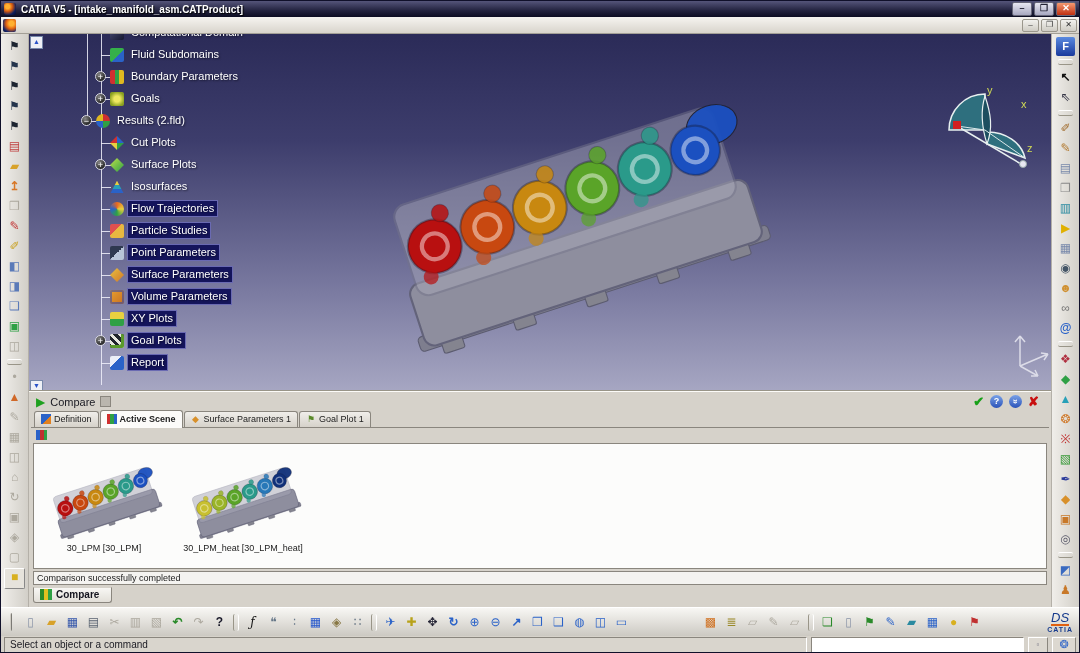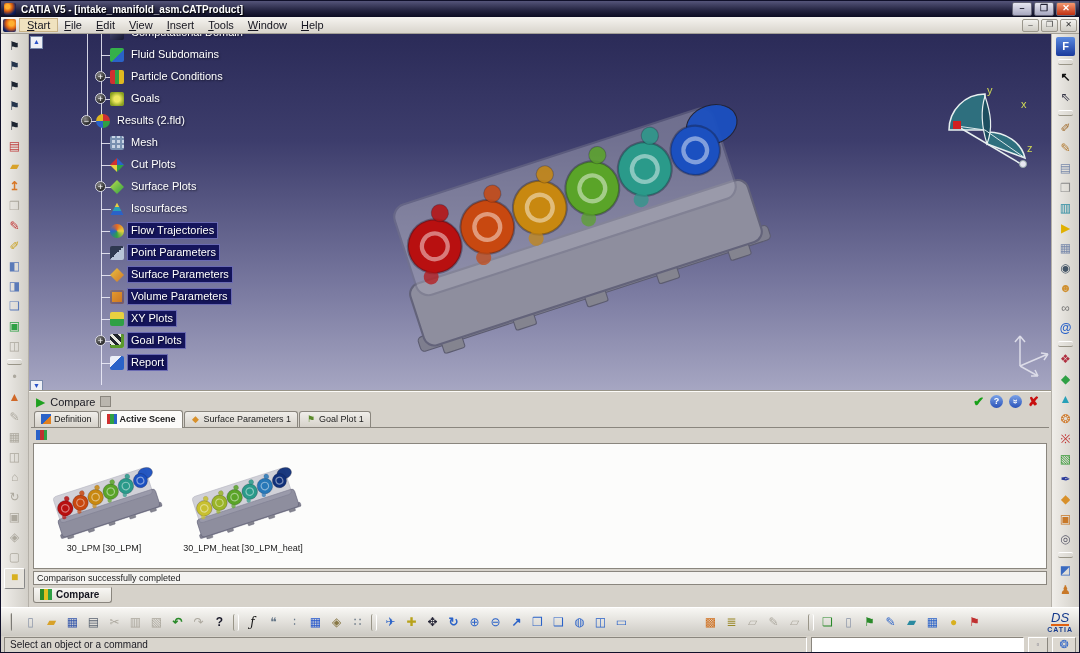--- a/index.html
+++ b/index.html
@@ -214,31 +214,20 @@
     <span class="tb-title">CATIA V5 - [intake_manifold_asm.CATProduct]</span>
     <span class="win-controls">
       <span class="win-btn">–</span>
       <span class="win-btn">❐</span>
       <span class="win-btn close">✕</span>
     </span>
   </div>
 
   <div class="menubar">
     <span class="menu-logo"></span>
-    <span style="display:flex">
-
-    <span class="menu-item selected">Start</span>
-        <span class="menu-item">File</span>
-        <span class="menu-item">Edit</span>
-        <span class="menu-item">View</span>
-        <span class="menu-item">Insert</span>
-        <span class="menu-item">Tools</span>
-        <span class="menu-item">Window</span>
-        <span class="menu-item">Help</span>
-      </span>
     <span class="mdi-controls">
       <span class="mdi-btn">–</span>
       <span class="mdi-btn">❐</span>
       <span class="mdi-btn">✕</span>
     </span>
   </div>
 
   <div class="main">
 
     <div class="strip left">
@@ -293,63 +282,63 @@
               <div class="tree-row ind1">
                 <span class="tick"></span>
 
                 <span class="ticon i-fluid"></span>
                 <span class="tlabel">Fluid Subdomains</span>
               </div>
               <div class="tree-row ind1">
                 <span class="tick"></span>
                 <span class="exp">+</span>
                 <span class="ticon i-boundary"></span>
-                <span class="tlabel">Particle Conditions</span>
+                <span class="tlabel">Boundary Parameters</span>
               </div>
               <div class="tree-row ind1">
                 <span class="tick"></span>
                 <span class="exp">+</span>
                 <span class="ticon i-goals"></span>
                 <span class="tlabel">Goals</span>
               </div>
               <div class="tree-row ind0">
                 <span class="tick"></span>
                 <span class="exp">−</span>
                 <span class="ticon i-results"></span>
                 <span class="tlabel">Results (2.fld)</span>
               </div>
               <div class="tree-row ind1">
                 <span class="tick"></span>
 
-                <span class="ticon i-mesh"></span>
-                <span class="tlabel">Mesh</span>
-              </div>
-              <div class="tree-row ind1">
-                <span class="tick"></span>
-
                 <span class="ticon i-cutplots"></span>
                 <span class="tlabel">Cut Plots</span>
               </div>
               <div class="tree-row ind1">
                 <span class="tick"></span>
                 <span class="exp">+</span>
                 <span class="ticon i-surfplots"></span>
                 <span class="tlabel">Surface Plots</span>
               </div>
               <div class="tree-row ind1">
                 <span class="tick"></span>
 
                 <span class="ticon i-iso"></span>
                 <span class="tlabel">Isosurfaces</span>
               </div>
               <div class="tree-row ind1 selected">
                 <span class="tick"></span>
 
                 <span class="ticon i-flow"></span>
                 <span class="tlabel">Flow Trajectories</span>
+              </div>
+              <div class="tree-row ind1 selected">
+                <span class="tick"></span>
+
+                <span class="ticon i-particle"></span>
+                <span class="tlabel">Particle Studies</span>
               </div>
               <div class="tree-row ind1 selected">
                 <span class="tick"></span>
 
                 <span class="ticon i-pointp"></span>
                 <span class="tlabel">Point Parameters</span>
               </div>
               <div class="tree-row ind1 selected">
                 <span class="tick"></span>
 

